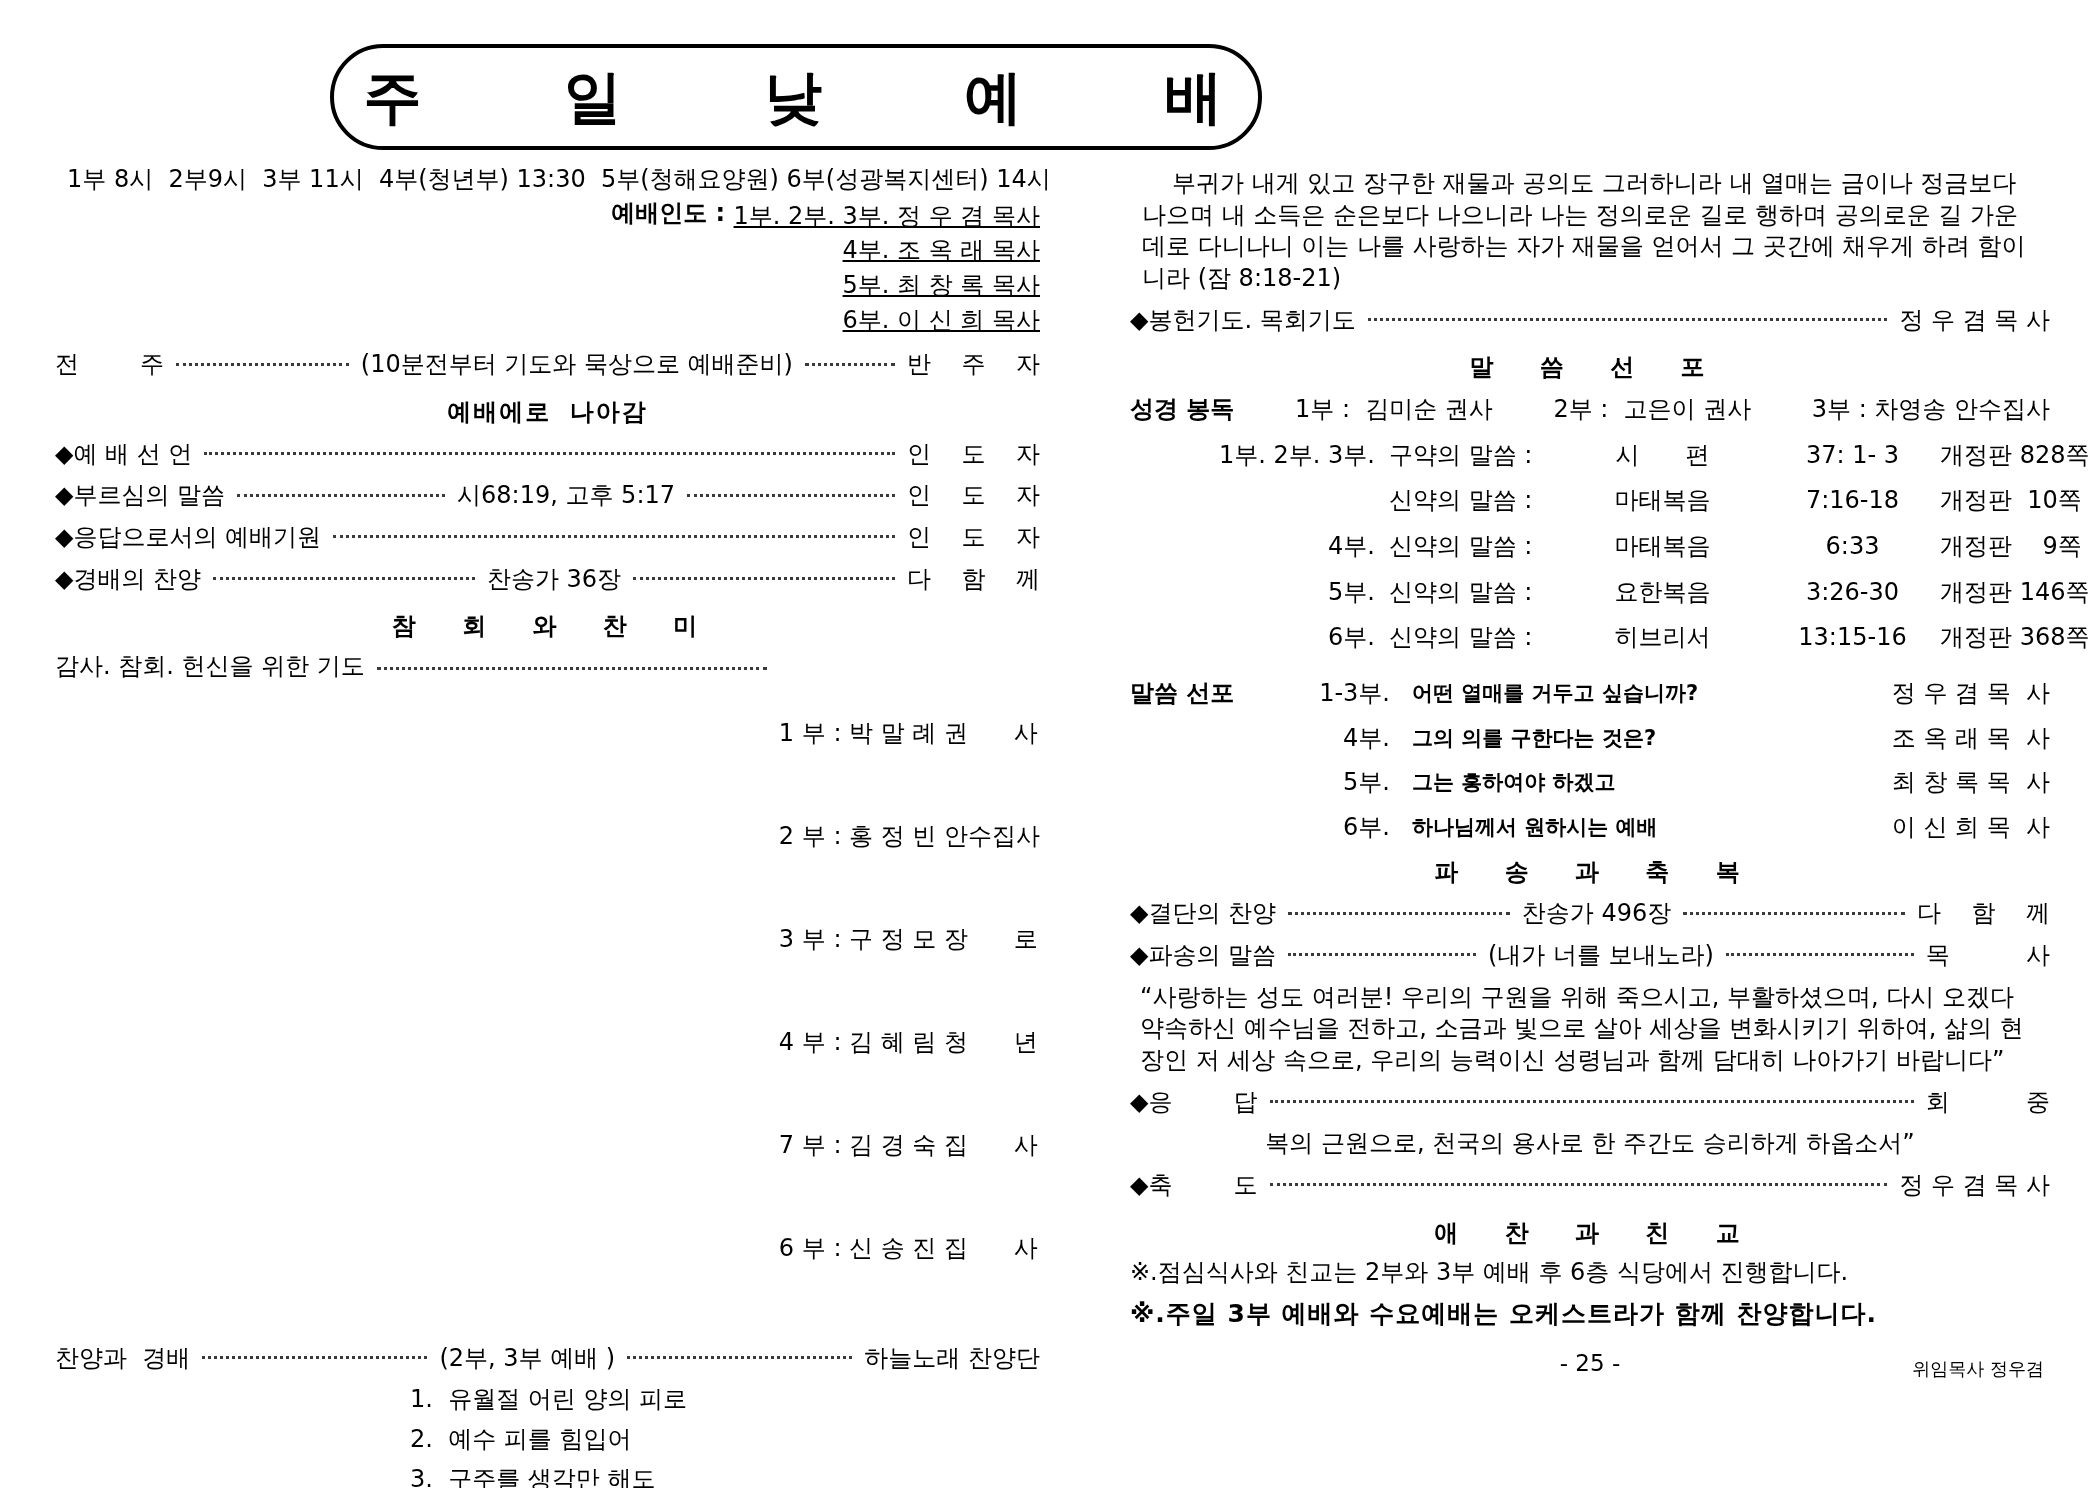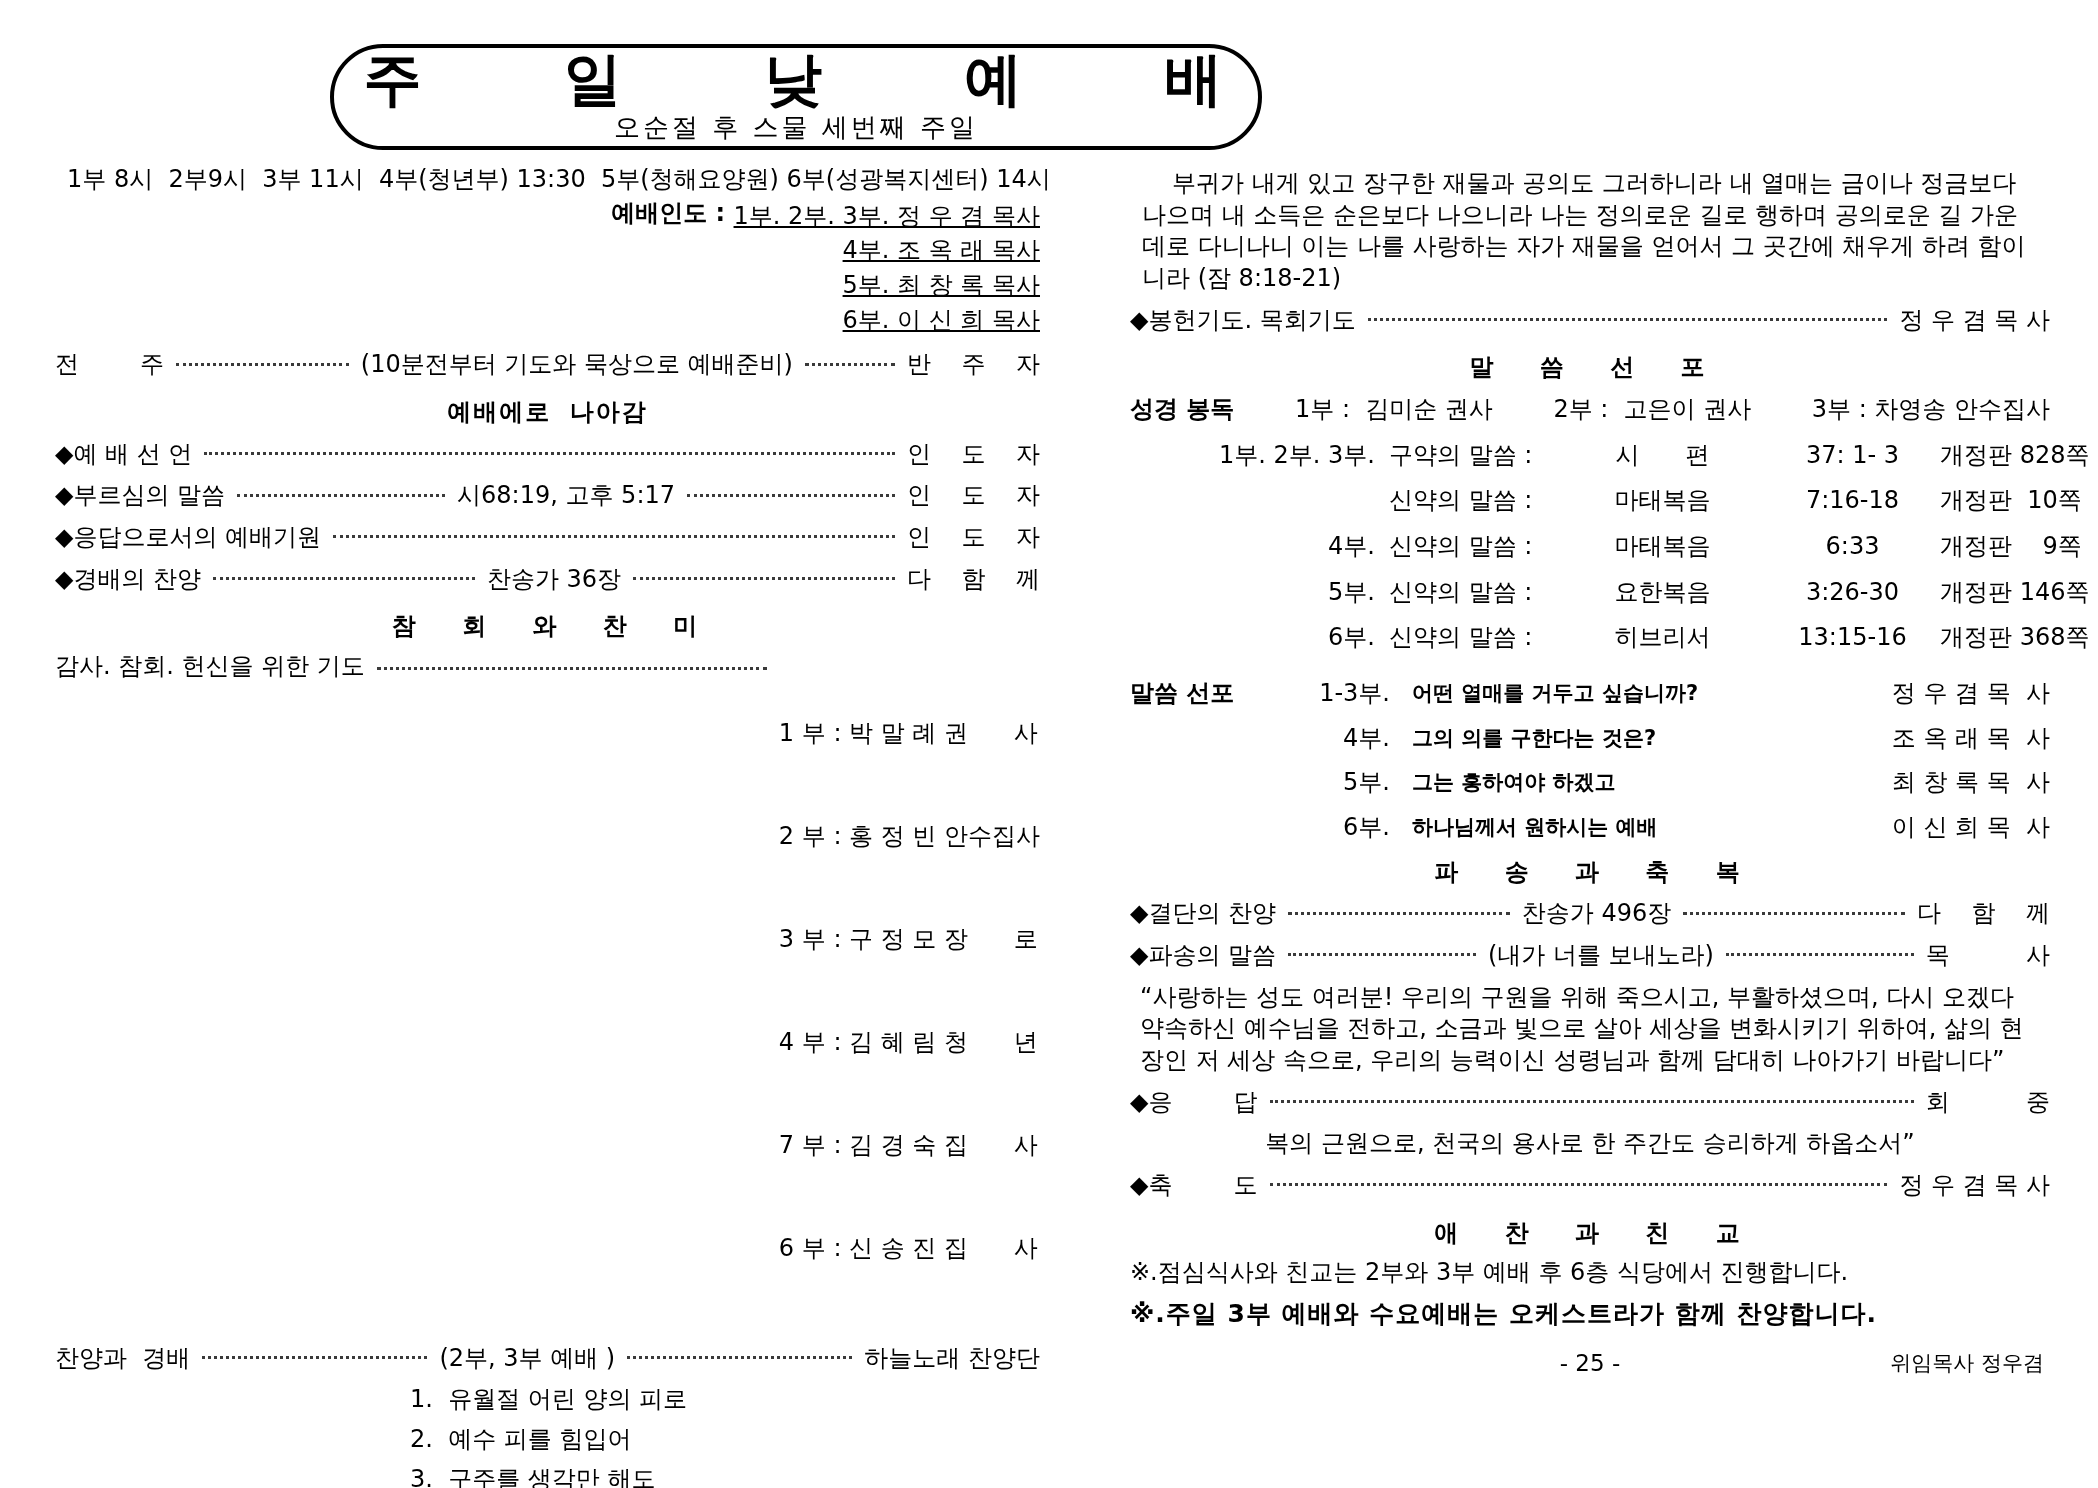--- a/index.html
+++ b/index.html
@@ -76,33 +76,32 @@
   .c-spart  { flex:0 0 105px; text-align:right; }
   .c-stitle { flex:1 1 auto; padding-left:22px; font-weight:bold; font-size:21px; }
   .c-swho   { flex:0 0 190px; text-align:right; }
 
   .readrow { display:flex; align-items:center; margin:10px 0 4px 0; }
   .readrow .rlabel { flex:0 0 165px; }
   .readrow .rcol { flex:1 1 auto; display:flex; justify-content:space-between; }
 
   .pagefoot { text-align:center; margin-top:18px; font-size:23px; }
   .pagefoot.rel { position:relative; }
-  .pastor-note { position:absolute; right:6px; top:2px; font-size:21px; }
+  .pastor-note { position:absolute; right:6px; top:9px; font-size:18px; }
 
   .notice { margin:8px 0; white-space:pre; }
   .notice.bold { font-weight:bold; font-size:25px; letter-spacing:1px; }
 </style>
 </head>
 <body>
 
 <div class="sheet">
 
   <div class="header-box">
     <div class="header-title">주 일 낮 예 배</div>
-    <div class="header-subtitle">오순절 후 스물 세번째 주일</div>
   </div>
 
   <div class="cols">
 
     <div class="col left">
 
       <div class="times ws">1부 8시  2부9시  3부 11시  4부(청년부) 13:30  5부(청해요양원) 6부(성광복지센터) 14시</div>
 
       <div class="leadrow">
         <span class="b ws">예배인도 : </span>

